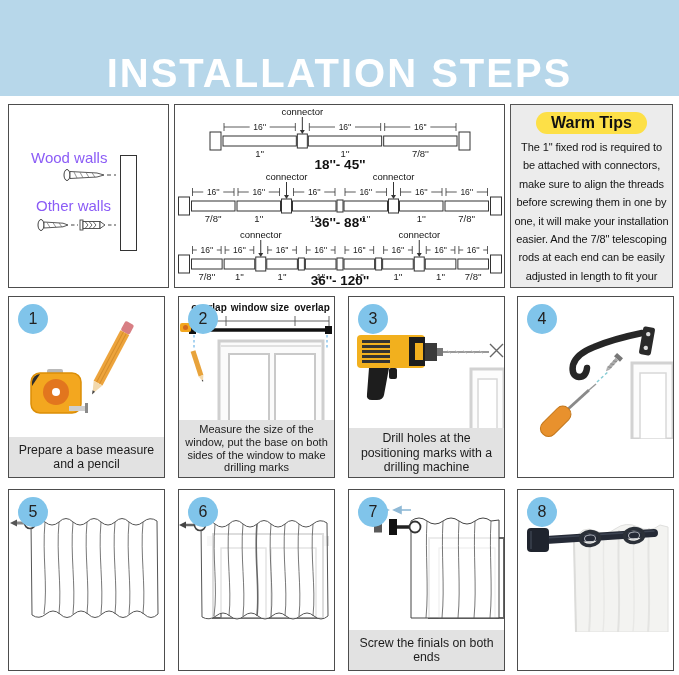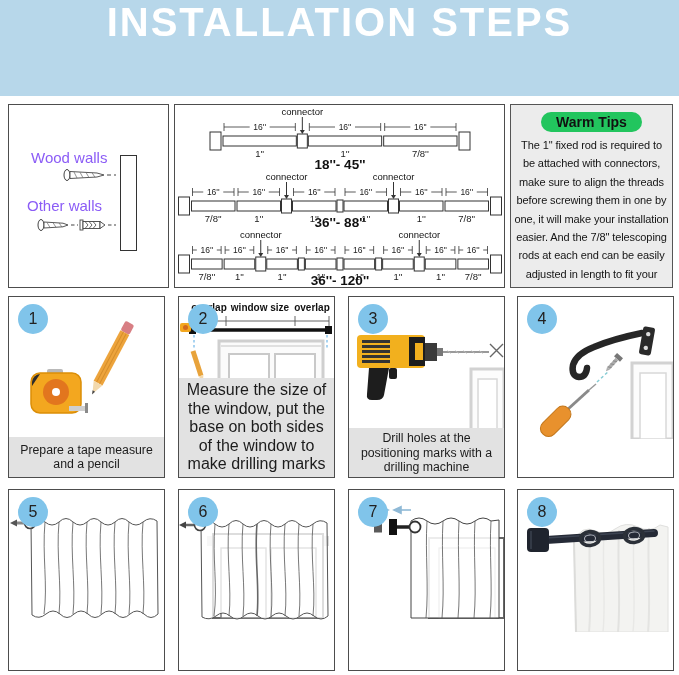--- a/index.html
+++ b/index.html
@@ -1,38 +1,38 @@
 <!DOCTYPE html>
 <html><head>
 <meta charset="utf-8">
 <style>
 *{margin:0;padding:0;box-sizing:border-box}
 html,body{width:679px;height:675px;background:#fff;font-family:"Liberation Sans",sans-serif}
 .page{position:relative;width:679px;height:675px;background:#fff;overflow:hidden}
-.header{position:absolute;left:0;top:0;width:679px;height:96px;background:#b7d7ea;display:flex;align-items:flex-start;justify-content:center}
+.header{position:absolute;left:0;top:0;width:679px;height:96px;background:#b7d7ea;display:flex;align-items:flex-end;justify-content:center}
 .header .title{color:#fff;font-size:40px;font-weight:bold;letter-spacing:2px}
 .panel{position:absolute;background:#fff;border:1px solid #4d4d4d;overflow:hidden}
 #wall-panel{left:8px;top:104px;width:161px;height:184px}
 #rod-panel{left:174px;top:104px;width:331px;height:184px}
 #tips-panel{left:510px;top:104px;width:163px;height:184px;background:#ececec;border-color:#555}
 .wall-label{position:absolute;font-size:15px;color:#8b5cf6}
 #wood-label{left:22px;top:44px}
-#other-label{left:18px;top:92px}
+#other-label{left:27px;top:92px}
 .wall-rect{position:absolute;left:111px;top:50px;width:17px;height:96px;border:1.5px solid #333;background:#fff}
 .rod-svg{position:absolute;left:50%;transform:translateX(-50%)}
 #rod0{top:2px}#rod1{top:67px}#rod2{top:125px}
-.pill{display:block;width:fit-content;margin:7px auto 3px;padding:2px 15px;background:#22c55e;border-radius:12px;font-weight:bold;font-size:14px;color:#111}
+.pill{display:block;width:fit-content;margin:7px auto 3px;padding:2px 15px;background:#fde047;border-radius:12px;font-weight:bold;font-size:16px;color:#111}
 .tips-body{padding:1px 3px;font-size:11px;line-height:18.4px;text-align:center;color:#141414;letter-spacing:-0.1px}
 .step{position:absolute;width:157px;height:182px;background:#fff;border:1px solid #4d4d4d;overflow:hidden}
 .r1{top:296px}.r2{top:489px}
 .c1{left:8px}.c2{left:178px}.c3{left:348px}.c4{left:517px}
 .step-num{position:absolute;left:9px;top:7px;width:30px;height:30px;border-radius:50%;background:#80c4ea;display:flex;align-items:center;justify-content:center;font-size:16px;color:#222;z-index:3}
 .illus{position:absolute;left:0;top:0;width:157px;height:142px}
 .caption{position:absolute;left:0;right:0;bottom:0;min-height:40px;background:#e2e2e2;display:flex;align-items:center;justify-content:center;text-align:center;font-size:12.3px;line-height:1.16;color:#1c1c1c;padding:3px 4px;z-index:2}
-.caption.small{font-size:16px}
+.caption.small{font-size:11px}
 svg text{font-family:"Liberation Sans",sans-serif}
 </style>
 </head>
 <body>
 
 <div class="page">
 
   <div class="header">
     <div class="title">INSTALLATION STEPS</div>
   </div>
@@ -245,21 +245,21 @@
       <g transform="translate(22,76)">
         <rect x="16" y="-4" width="16" height="6" rx="2" fill="#b9b9b9"></rect>
         <rect x="0" y="0" width="50" height="40" rx="9" fill="#f3a71f" stroke="#db8e07" stroke-width="1.5"></rect>
         <path d="M9,1 a9,9 0 0 0 -8,8 l0,4 z" fill="#2c2c2c"></path>
         <circle cx="25" cy="19" r="13" fill="#e2761e"></circle>
         <circle cx="25" cy="19" r="4" fill="#fff"></circle>
         <rect x="38" y="33" width="16" height="5" fill="#cfcfcf"></rect>
         <rect x="54" y="30" width="3" height="10" fill="#8a8a8a"></rect>
       </g>
     </svg>
-    <div class="caption">Prepare a tape measure and a pencil</div>
+    <div class="caption">Prepare a base measure and a pencil</div>
   </div>
 
   <div class="step r1 c2">
     <div class="step-num">2</div>
     <svg class="illus" viewBox="0 0 157 142">
       <text x="30" y="14" text-anchor="middle" font-size="10" font-weight="bold" fill="#111">overlap</text>
       <text x="81" y="14" text-anchor="middle" font-size="10" font-weight="bold" fill="#111">window size</text>
       <text x="133" y="14" text-anchor="middle" font-size="10" font-weight="bold" fill="#111">overlap</text>
       <g stroke="#555" stroke-width="0.9">
         <line x1="13" y1="24" x2="150" y2="24"></line>
@@ -425,20 +425,21 @@
         <line x1="62" y1="20" x2="50" y2="20"></line>
           <polygon points="45,20 52,16.8 52,23.2"></polygon>
       </g>
       <g>
         <rect x="25" y="31.5" width="8" height="11" fill="#5a5a5a"></rect>
         <rect x="40" y="29" width="8" height="16" fill="#111"></rect>
         <line x1="48" y1="37" x2="61" y2="37" stroke="#222" stroke-width="3.5"></line>
         <circle cx="66" cy="37" r="5.5" fill="#fff" stroke="#333" stroke-width="1.8"></circle>
       </g>
     </svg>
+    <div class="caption">Screw the finials on both ends</div>
   </div>
 
   <div class="step r2 c4">
     <div class="step-num">8</div>
     <svg class="illus" viewBox="0 0 157 142">
       <g>
         <path d="M56,52 Q63,34 78,41 Q88,46 97,39 Q108,31 120,37 Q132,43 142,35 L150,37 L150,142 L58,142 Z" fill="#f3f3f1" stroke="#e0e0de" stroke-width="1"></path>
         <path d="M72,44 C70,80 74,112 71,142" fill="none" stroke="#e4e4e2" stroke-width="2"></path>
         <path d="M86,44 C84,80 88,112 85,142" fill="none" stroke="#e8e8e6" stroke-width="1.4"></path>
         <path d="M101,40 C99,80 103,112 100,142" fill="none" stroke="#e2e2e0" stroke-width="2"></path>

